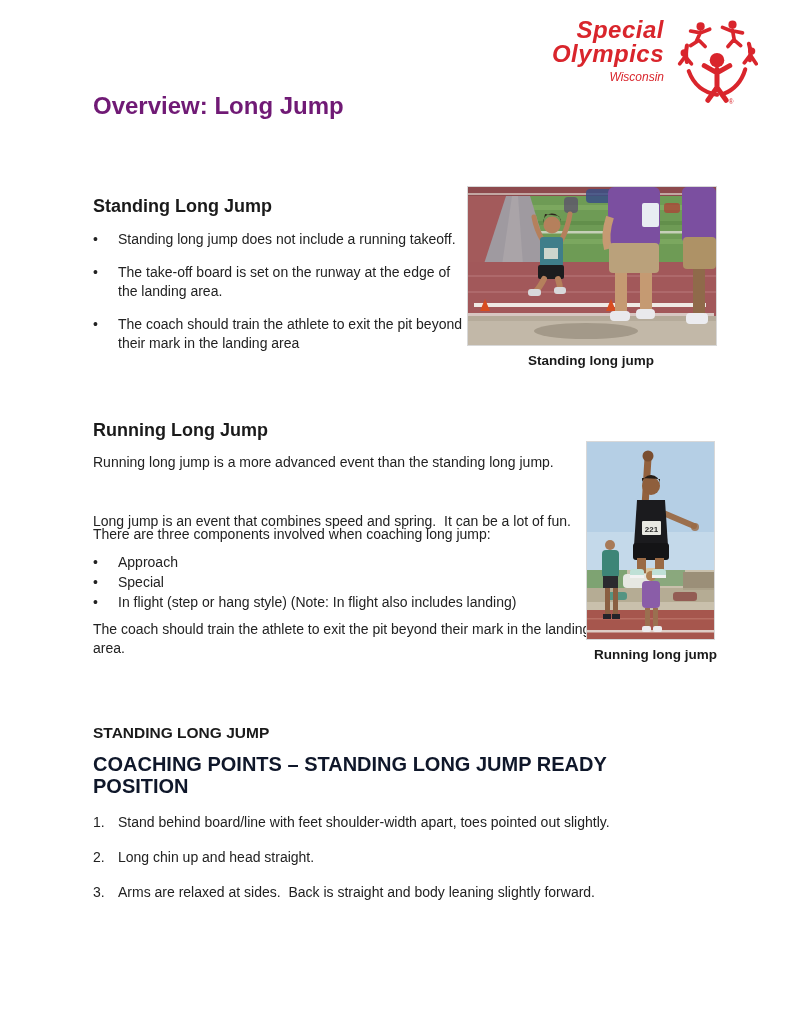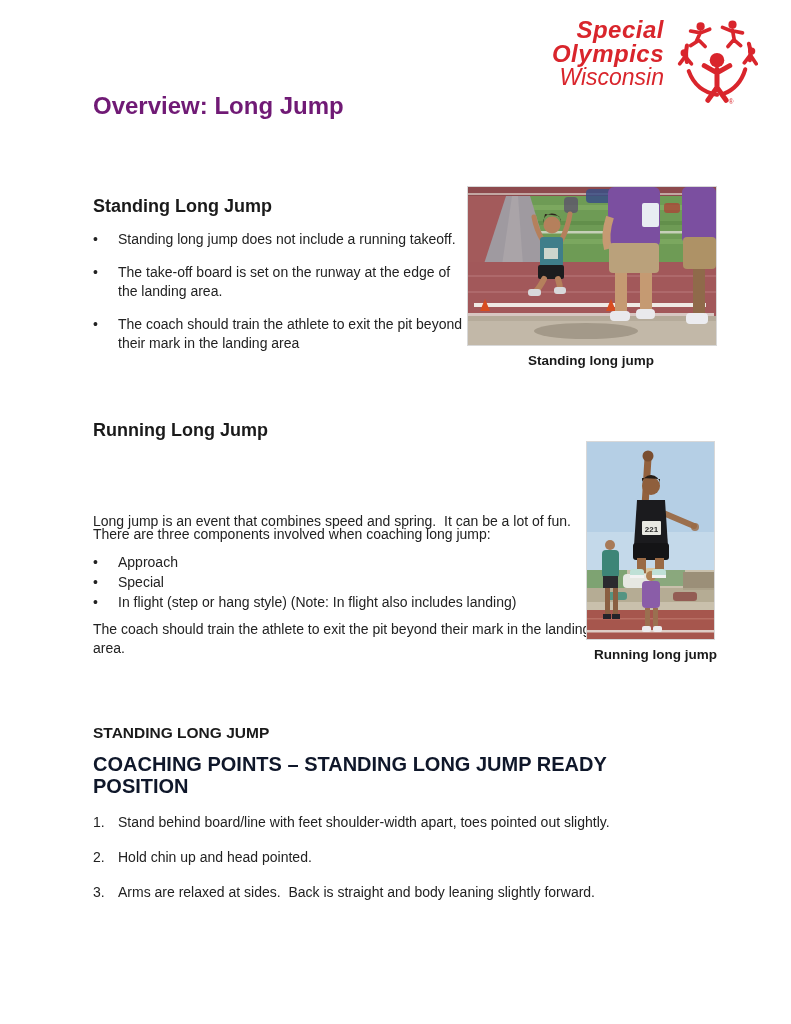--- a/index.html
+++ b/index.html
@@ -4,21 +4,21 @@
 <style>
   html,body{margin:0;padding:0;background:#ffffff;}
   .page{
     position:relative;width:791px;height:1024px;background:#ffffff;
     font-family:"Liberation Sans",sans-serif;color:#222222;overflow:hidden;
   }
   
   .logo{position:absolute;left:538px;top:18px;display:flex;align-items:flex-start;}
   .logo-text{width:126px;text-align:right;color:#d9252c;margin-right:12px;}
   .logo-l1,.logo-l2{font-size:24px;font-weight:bold;font-style:italic;line-height:24px;letter-spacing:.5px;}
-  .logo-l3{font-size:23px;font-style:italic;line-height:22px;font-weight:normal;}
+  .logo-l3{font-size:12px;font-style:italic;line-height:22px;font-weight:normal;}
   .logo-mark{width:82px;height:88px;}
   
   .abs{position:absolute;left:93px;}
   h1,h2,h3,p,ul,ol,figure{margin:0;padding:0;}
   .overview-title{top:92px;font-size:24px;font-weight:bold;color:#701a75;}
   .intro{top:138px;font-size:14px;line-height:19px;}
   .standing-heading{top:196px;font-size:18px;font-weight:bold;color:#1a1a1a;}
   .standing-bullets{top:230px;width:372px;list-style:none;}
   .running-heading{top:420px;font-size:18px;font-weight:bold;color:#1a1a1a;}
   .rpara{width:505px;font-size:14px;line-height:19px;white-space:pre-wrap;}
@@ -161,20 +161,21 @@
         <rect x="214" y="0" width="34" height="56" rx="5" fill="#7b4fa0"></rect>
         <rect x="215" y="50" width="33" height="32" rx="4" fill="#ae9266"></rect>
         <rect x="225" y="82" width="12" height="46" fill="#8f6a4a"></rect>
         <rect x="218" y="126" width="22" height="11" rx="4" fill="#ececf0"></rect>
       </g>
     </svg>
     <figcaption>Standing long jump</figcaption>
   </figure>
 
   <h2 class="abs running-heading">Running Long Jump</h2>
+  <p class="abs rpara rp1">Running long jump is a more advanced event than the standing long jump.</p>
   <p class="abs rpara rp2">Long jump is an event that combines speed and spring.  It can be a lot of fun.</p>
   <p class="abs rpara rp3">There are three components involved when coaching long jump:</p>
   <ul class="abs running-bullets">
     <li class="li-row">
       <span class="li-marker">•</span>
       <span class="li-text">Approach</span>
     </li>
     <li class="li-row">
       <span class="li-marker">•</span>
       <span class="li-text">Special</span>
@@ -248,21 +249,21 @@
 
   <h3 class="abs slj-heading">STANDING LONG JUMP</h3>
   <h2 class="abs coaching-heading">COACHING POINTS – STANDING LONG JUMP READY POSITION</h2>
   <ol class="abs steps">
     <li class="li-row">
       <span class="li-marker">1.</span>
       <span class="li-text">Stand behind board/line with feet shoulder-width apart, toes pointed out slightly.</span>
     </li>
     <li class="li-row">
       <span class="li-marker">2.</span>
-      <span class="li-text">Hold chin up and head pointed.</span>
+      <span class="li-text">Long chin up and head straight.</span>
     </li>
     <li class="li-row">
       <span class="li-marker">3.</span>
       <span class="li-text">Arms are relaxed at sides.  Back is straight and body leaning slightly forward.</span>
     </li>
   </ol>
 
 </div>
 
 </body></html>

